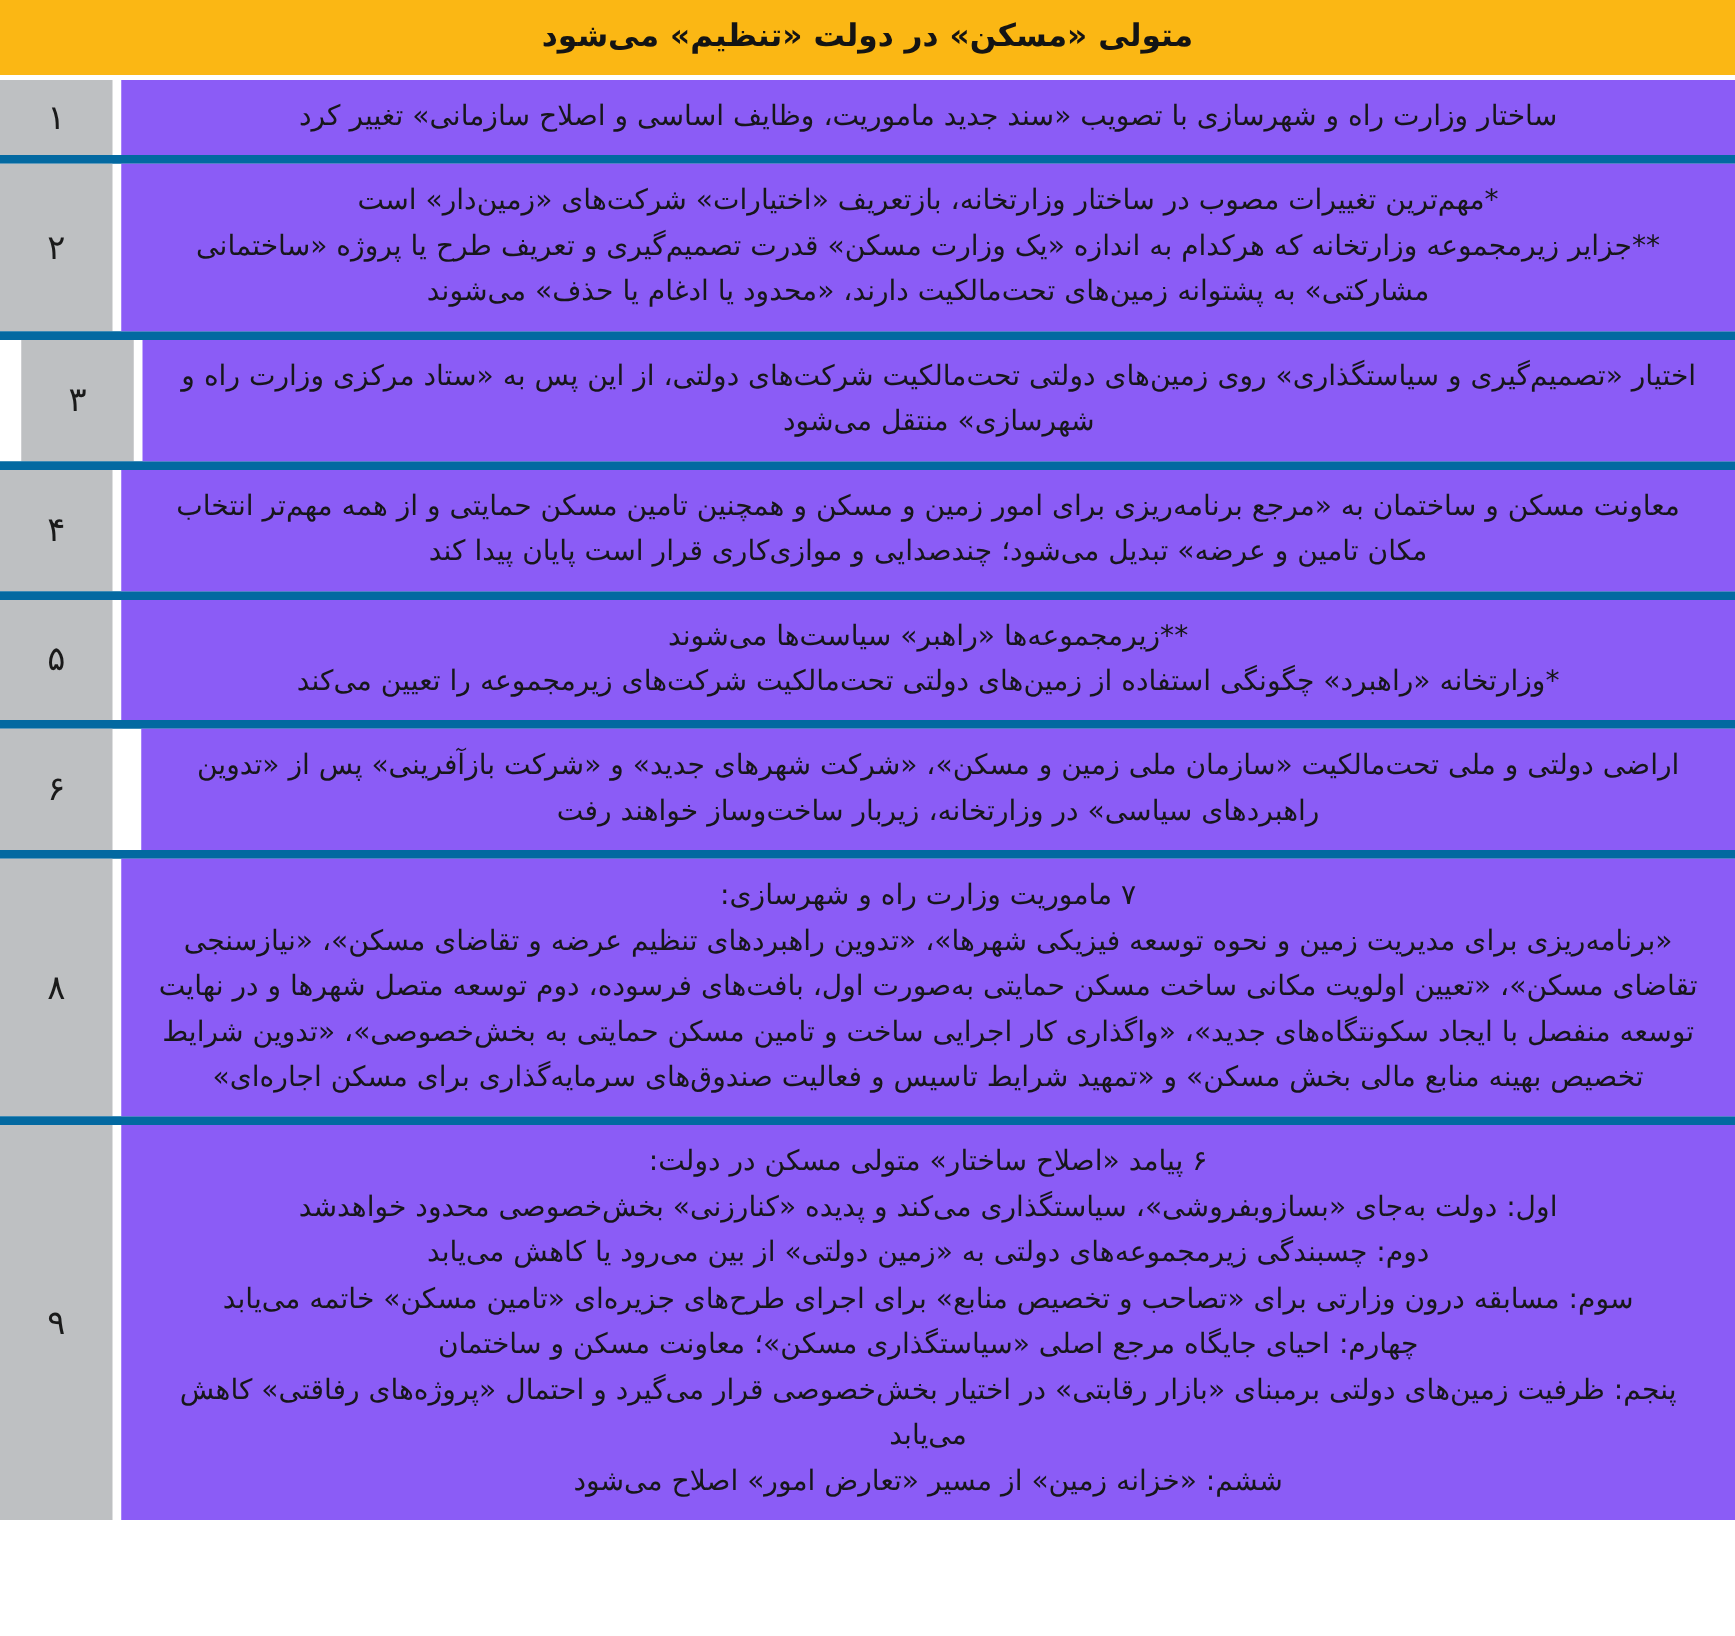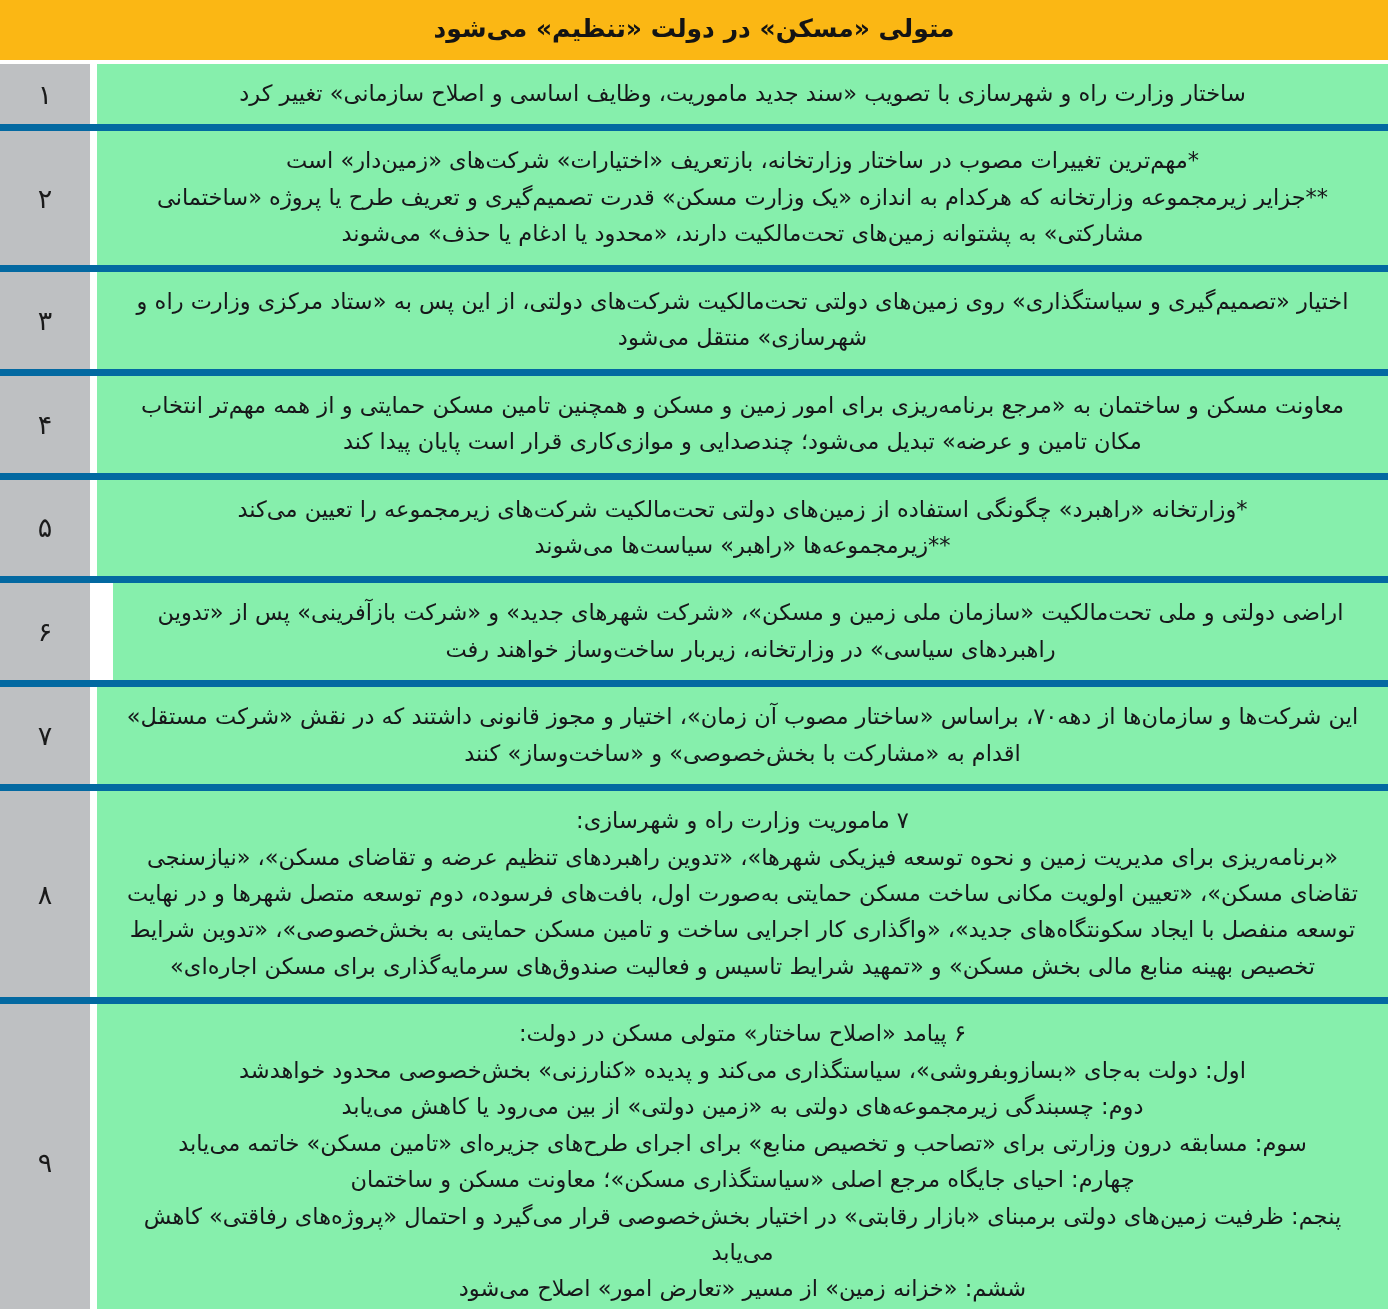--- a/index.html
+++ b/index.html
@@ -65,21 +65,21 @@
   .table-row {
     display: flex;
     flex-direction: row;
     width: 100%;
     border-top: 7px solid #0369a1;
     flex: 0 0 auto;
   }
 
   .cell-text {
     flex: 1 1 auto;
-    background: #86efac;
+    background: #8b5cf6;
     color: #17171a;
     font-size: 22.5px;
     line-height: 1.62;
     text-align: center;
     padding: 11px 26px 13px;
     display: flex;
     flex-direction: column;
     min-width: 0;
     position: relative;
   }
@@ -133,50 +133,44 @@
         </div>
         <div class="cell-num">۱</div>
       </div>
       <div class="table-row" style="min-height: 133px;">
         <div class="cell-text">
           <p>*مهم‌ترین تغییرات مصوب در ساختار وزارتخانه، بازتعریف «اختیارات» شرکت‌های «زمین‌دار» است</p>
           <p>**جزایر زیرمجموعه وزارتخانه که هرکدام به اندازه «یک وزارت مسکن» قدرت تصمیم‌گیری و تعریف طرح یا پروژه «ساختمانی مشارکتی» به پشتوانه زمین‌های تحت‌مالکیت دارند، «محدود یا ادغام یا حذف» می‌شوند</p>
         </div>
         <div class="cell-num">۲</div>
       </div>
-      <div class="table-row" style="min-height: 97px;">
+      <div class="table-row" style="min-height: 97px; padding-left: 17px;">
         <div class="cell-text">
           <p>اختیار «تصمیم‌گیری و سیاستگذاری» روی زمین‌های دولتی تحت‌مالکیت شرکت‌های دولتی، از این پس به «ستاد مرکزی وزارت راه و شهرسازی» منتقل می‌شود</p>
         </div>
         <div class="cell-num">۳</div>
       </div>
       <div class="table-row" style="min-height: 97px;">
         <div class="cell-text">
           <p>معاونت مسکن و ساختمان به «مرجع برنامه‌ریزی برای امور زمین و مسکن و همچنین تامین مسکن حمایتی و از همه مهم‌تر انتخاب مکان تامین و عرضه» تبدیل می‌شود؛ چندصدایی و موازی‌کاری قرار است پایان پیدا کند</p>
         </div>
         <div class="cell-num">۴</div>
       </div>
       <div class="table-row" style="min-height: 97px;">
         <div class="cell-text">
+          <p>**زیرمجموعه‌ها «راهبر» سیاست‌ها می‌شوند</p>
           <p>*وزارتخانه «راهبرد» چگونگی استفاده از زمین‌های دولتی تحت‌مالکیت شرکت‌های زیرمجموعه را تعیین می‌کند</p>
-          <p>**زیرمجموعه‌ها «راهبر» سیاست‌ها می‌شوند</p>
         </div>
         <div class="cell-num">۵</div>
       </div>
       <div class="table-row" style="min-height: 97px; gap: 16px;">
         <div class="cell-text">
           <p>اراضی دولتی و ملی تحت‌مالکیت «سازمان ملی زمین و مسکن»، «شرکت شهرهای جدید» و «شرکت بازآفرینی» پس از «تدوین راهبردهای سیاسی» در وزارتخانه، زیربار ساخت‌وساز خواهند رفت</p>
         </div>
         <div class="cell-num">۶</div>
-      </div>
-      <div class="table-row" style="min-height: 97px;">
-        <div class="cell-text">
-          <p>این شرکت‌ها و سازمان‌ها از دهه۷۰، براساس «ساختار مصوب آن زمان»، اختیار و مجوز قانونی داشتند که در نقش «شرکت مستقل» اقدام به «مشارکت با بخش‌خصوصی» و «ساخت‌وساز» کنند</p>
-        </div>
-        <div class="cell-num">۷</div>
       </div>
       <div class="table-row" style="min-height: 206px;">
         <div class="cell-text">
           <p>۷ ماموریت وزارت راه و شهرسازی:</p>
           <p>«برنامه‌ریزی برای مدیریت زمین و نحوه توسعه فیزیکی شهرها»، «تدوین راهبردهای تنظیم عرضه و تقاضای مسکن»، «نیازسنجی تقاضای مسکن»، «تعیین اولویت مکانی ساخت مسکن حمایتی به‌صورت اول، بافت‌های فرسوده، دوم توسعه متصل شهرها و در نهایت توسعه منفصل با ایجاد سکونتگاه‌های جدید»، «واگذاری کار اجرایی ساخت و تامین مسکن حمایتی به بخش‌خصوصی»، «تدوین شرایط تخصیص بهینه منابع مالی بخش مسکن» و «تمهید شرایط تاسیس و فعالیت صندوق‌های سرمایه‌گذاری برای مسکن اجاره‌ای»</p>
         </div>
         <div class="cell-num">۸</div>
       </div>
       <div class="table-row" style="min-height: 316px;">
         <div class="cell-text">

